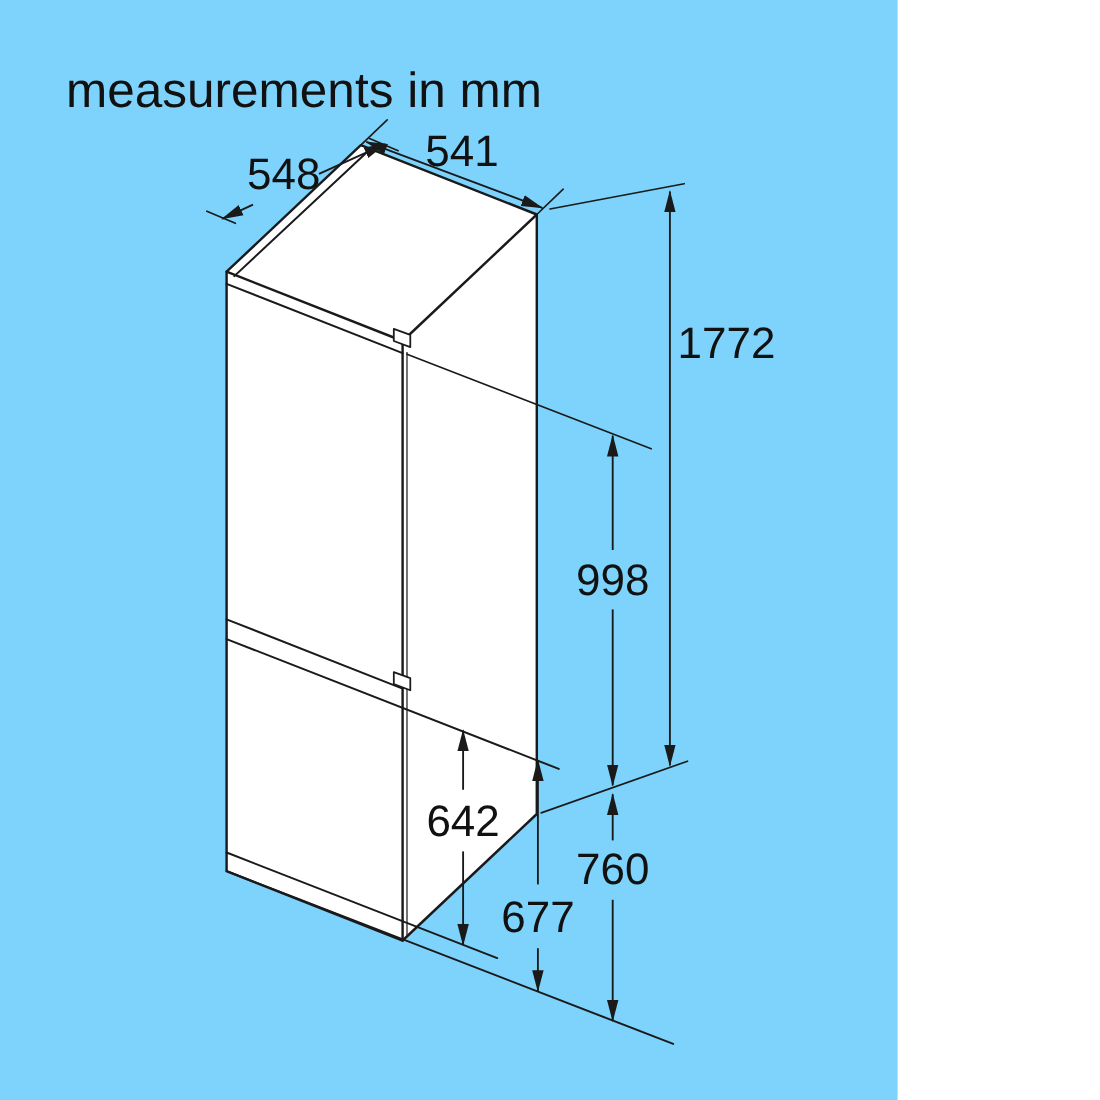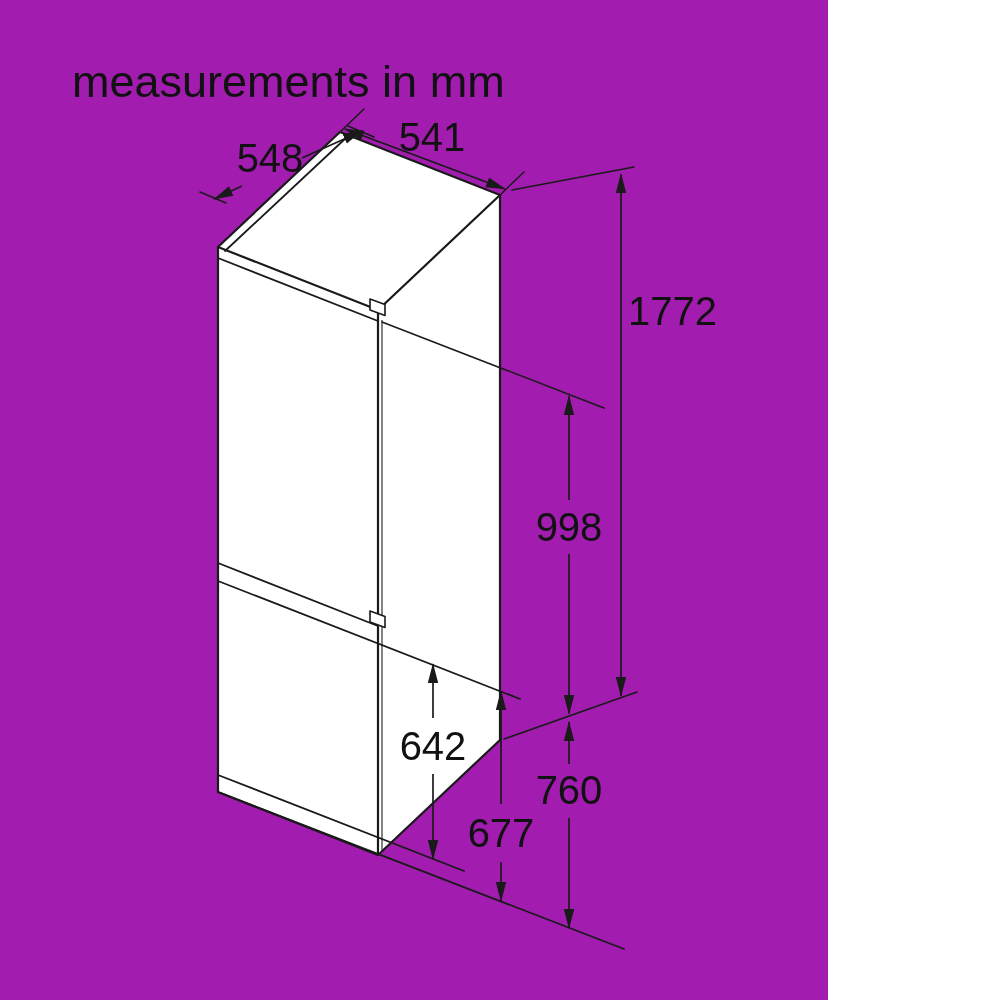--- a/index.html
+++ b/index.html
@@ -8,22 +8,21 @@
     width:1000px;
     height:1000px;
     background:#ffffff;
     font-family:"Liberation Sans", sans-serif;
     overflow:hidden;
   }
   .stage{
     position:relative;
     width:816px;
     height:1000px;
-    background:#a21caf;
-    padding-left:12px;
+    background:#7dd3fc;
   }
   svg{display:block;}
   .outline{
     stroke:#1a1a1a;
     stroke-width:2.2;
     fill:none;
     stroke-linejoin:round;
     stroke-linecap:round;
   }
   .facefill{

